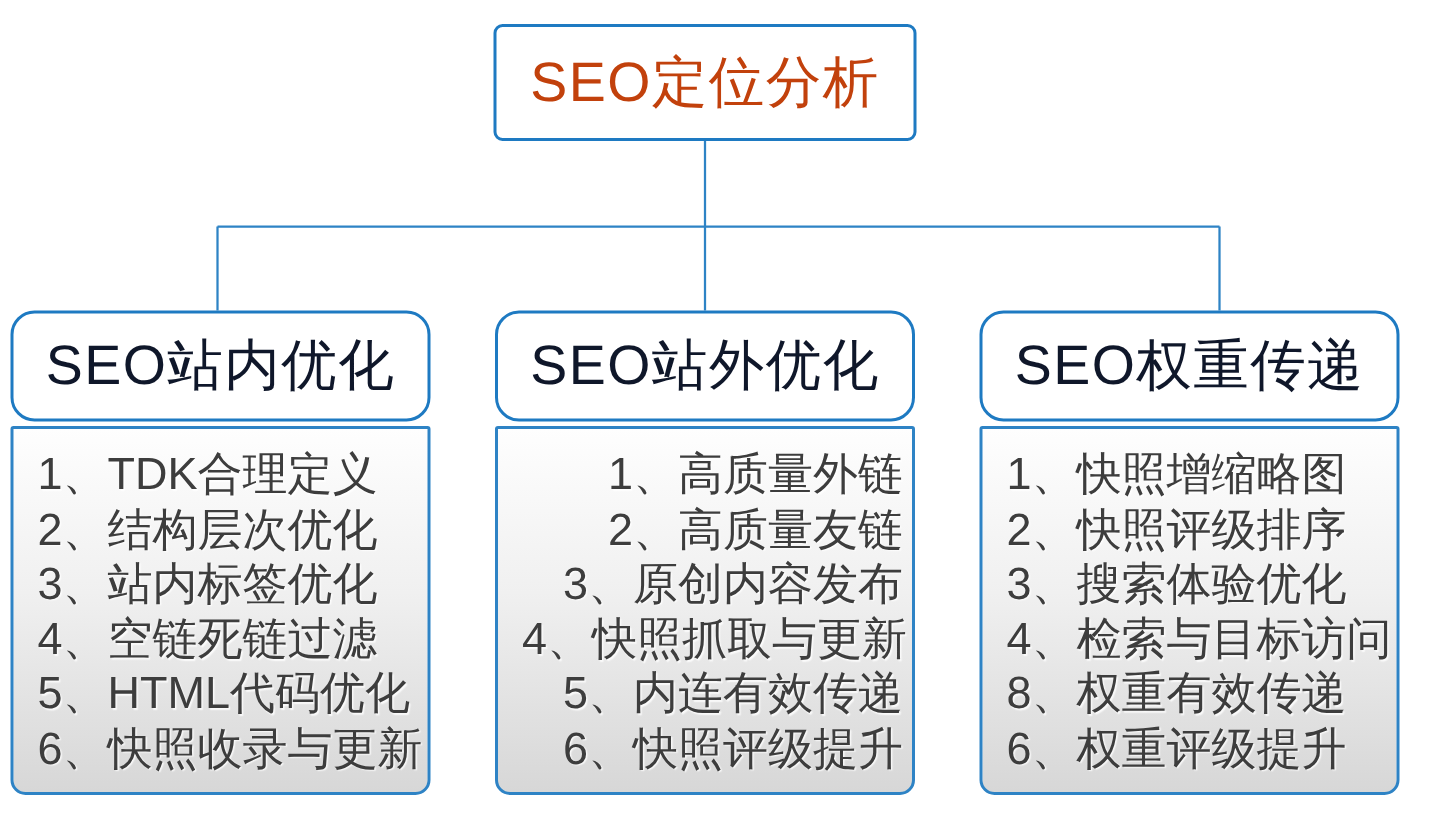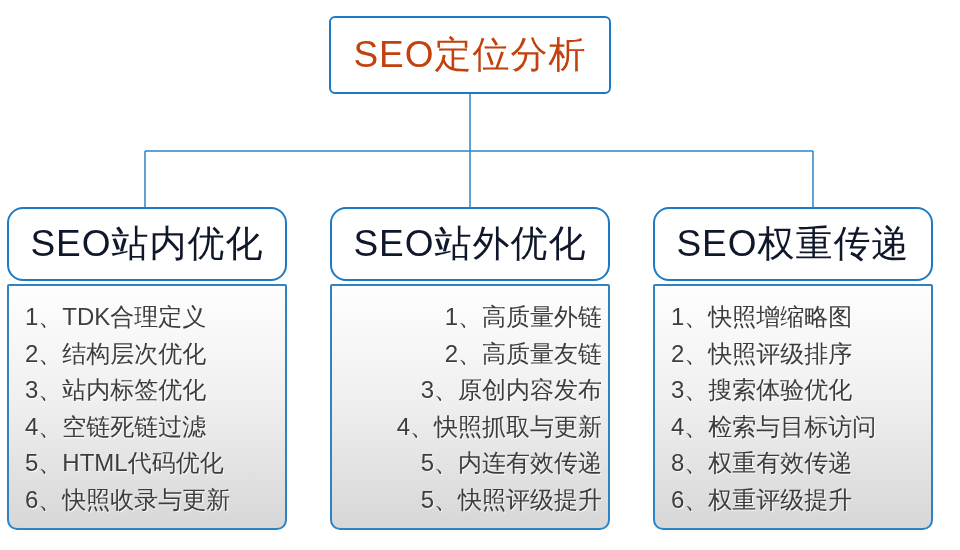--- a/index.html
+++ b/index.html
@@ -62,21 +62,21 @@
     color: #0f172a;
   }
   .col-list {
     box-sizing: border-box;
     margin-top: 3px;
     height: 246px;
     border: 2px solid #2e83c5;
     border-radius: 2px 2px 10px 10px;
     background: linear-gradient(180deg, #fefefe 0%, #f0f0f0 45%, #d7d7d7 100%);
     padding: 13px 6px 0 16px;
-    font-size: 24px;
+    font-size: 30px;
     line-height: 36.5px;
     color: #3d3d3d;
     text-shadow: 1px 1px 1px rgba(255,255,255,0.85);
     white-space: nowrap;
   }
 </style>
 </head>
 <body>
 
 <div class="stage">
@@ -106,21 +106,21 @@
   <div class="col col-2">
     <div class="col-head">
       <span>SEO站外优化</span>
     </div>
     <div class="col-list">
       <div>1、高质量外链</div>
       <div>2、高质量友链</div>
       <div>3、原创内容发布</div>
       <div>4、快照抓取与更新</div>
       <div>5、内连有效传递</div>
-      <div>5、快照评级提升</div>
+      <div>6、快照评级提升</div>
     </div>
   </div>
 
   <div class="col col-3">
     <div class="col-head">
       <span>SEO权重传递</span>
     </div>
     <div class="col-list">
       <div>1、快照增缩略图</div>
       <div>2、快照评级排序</div>

